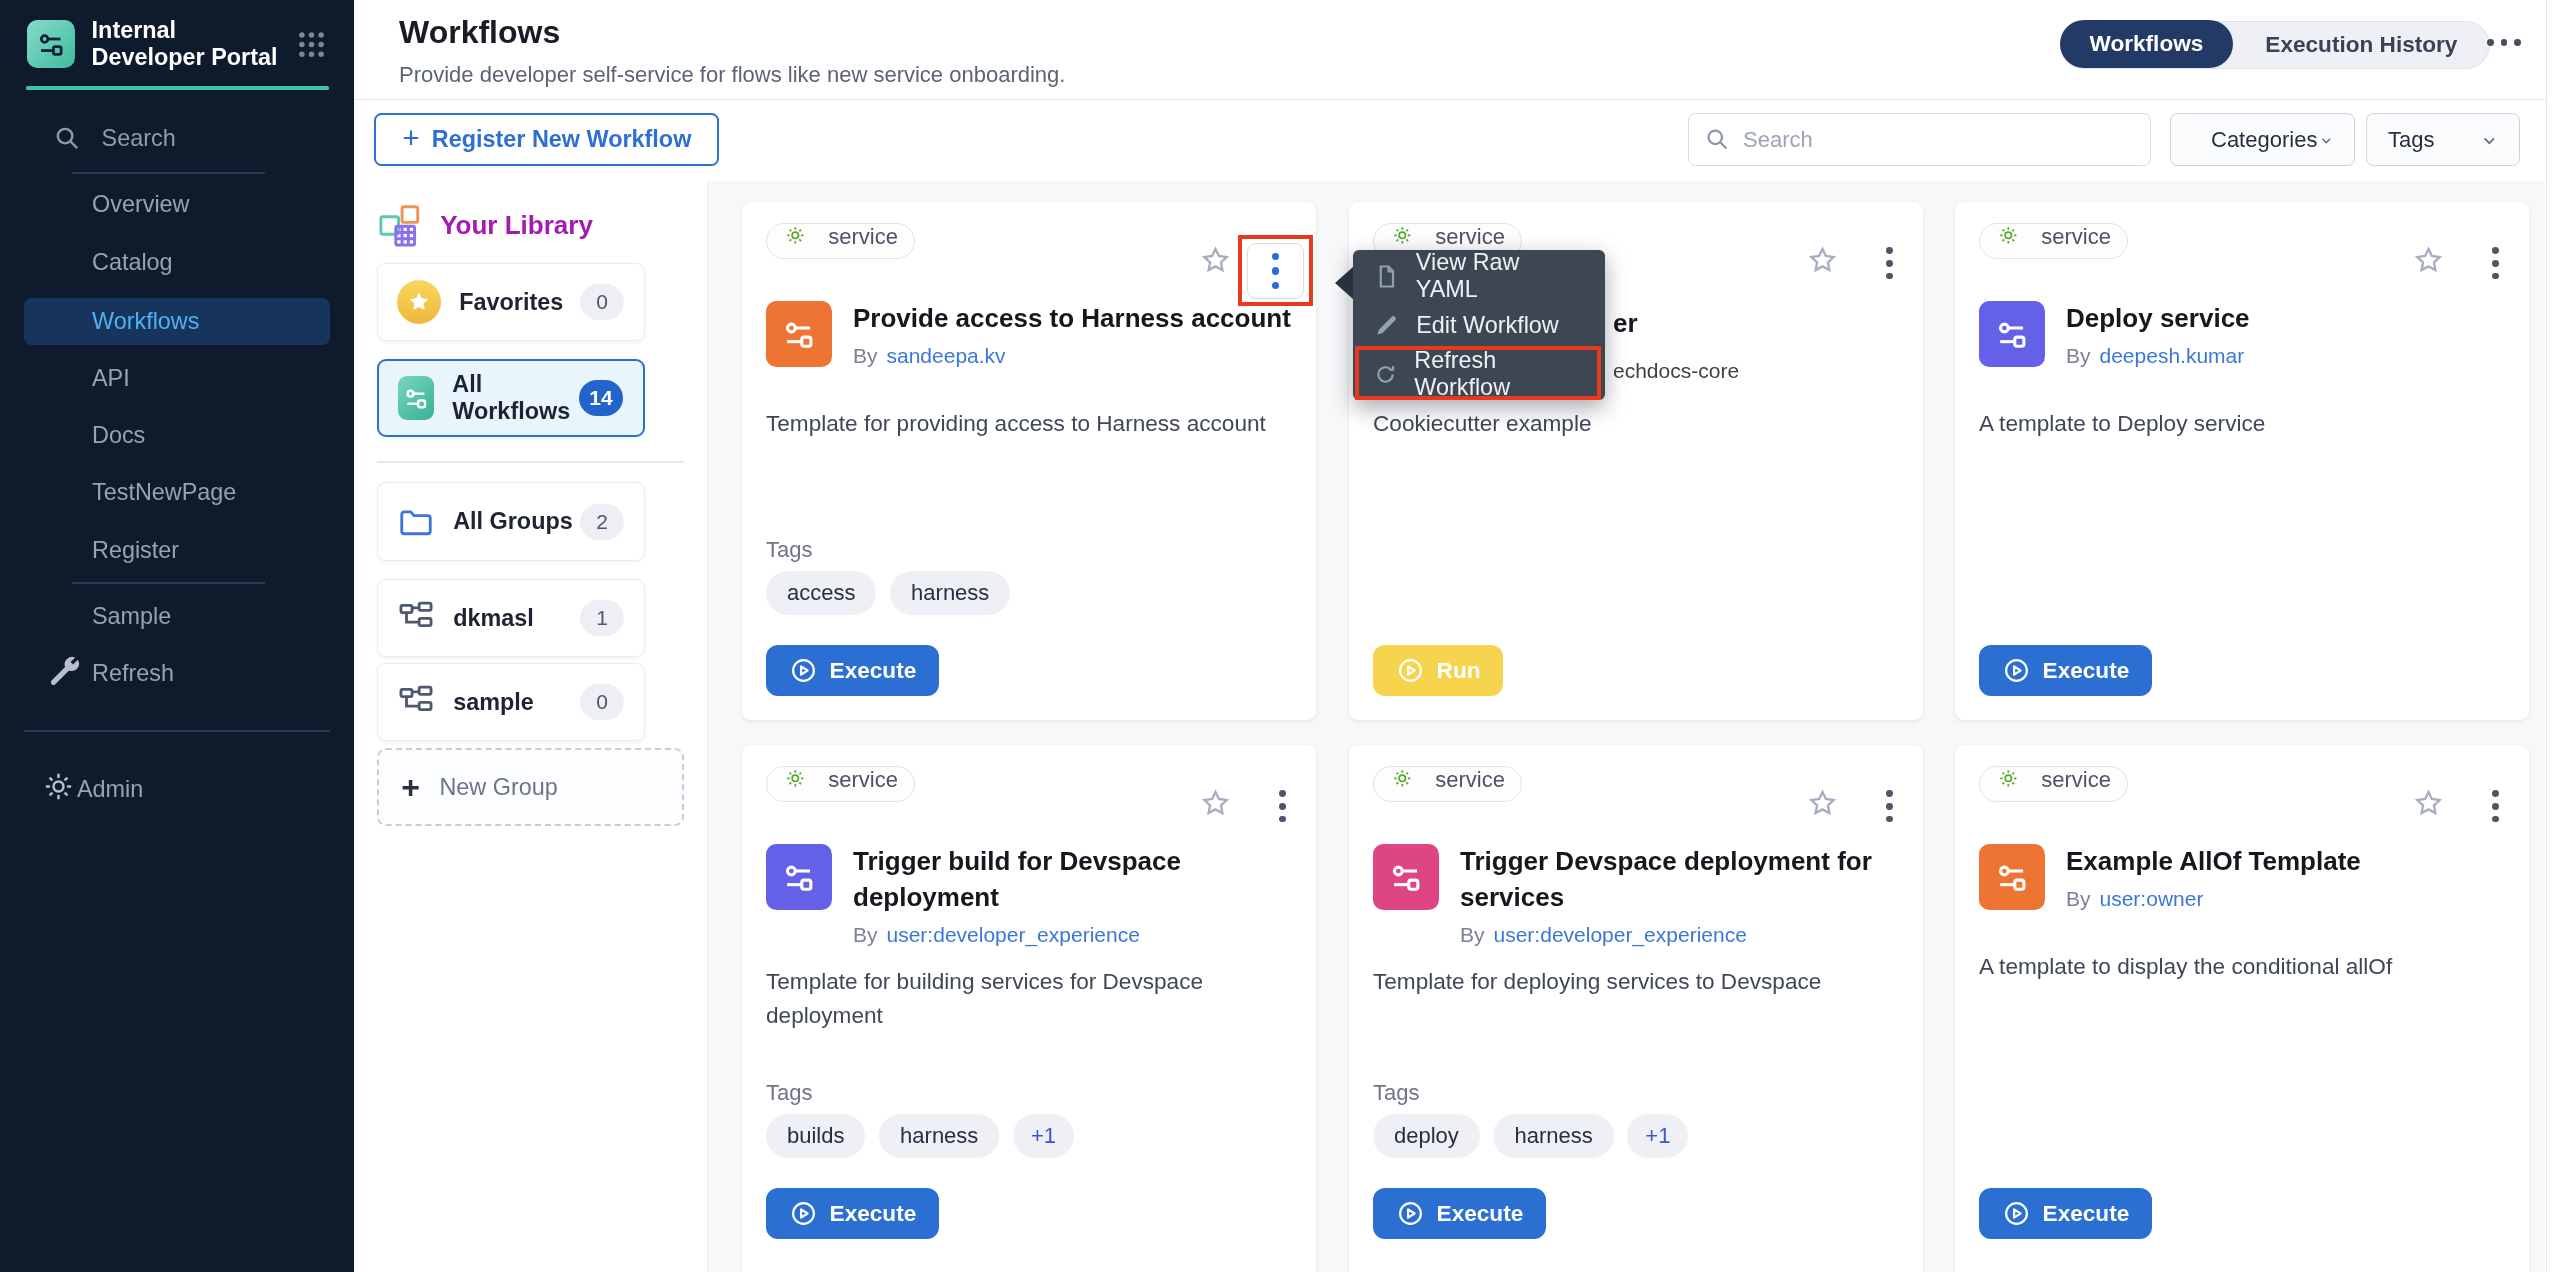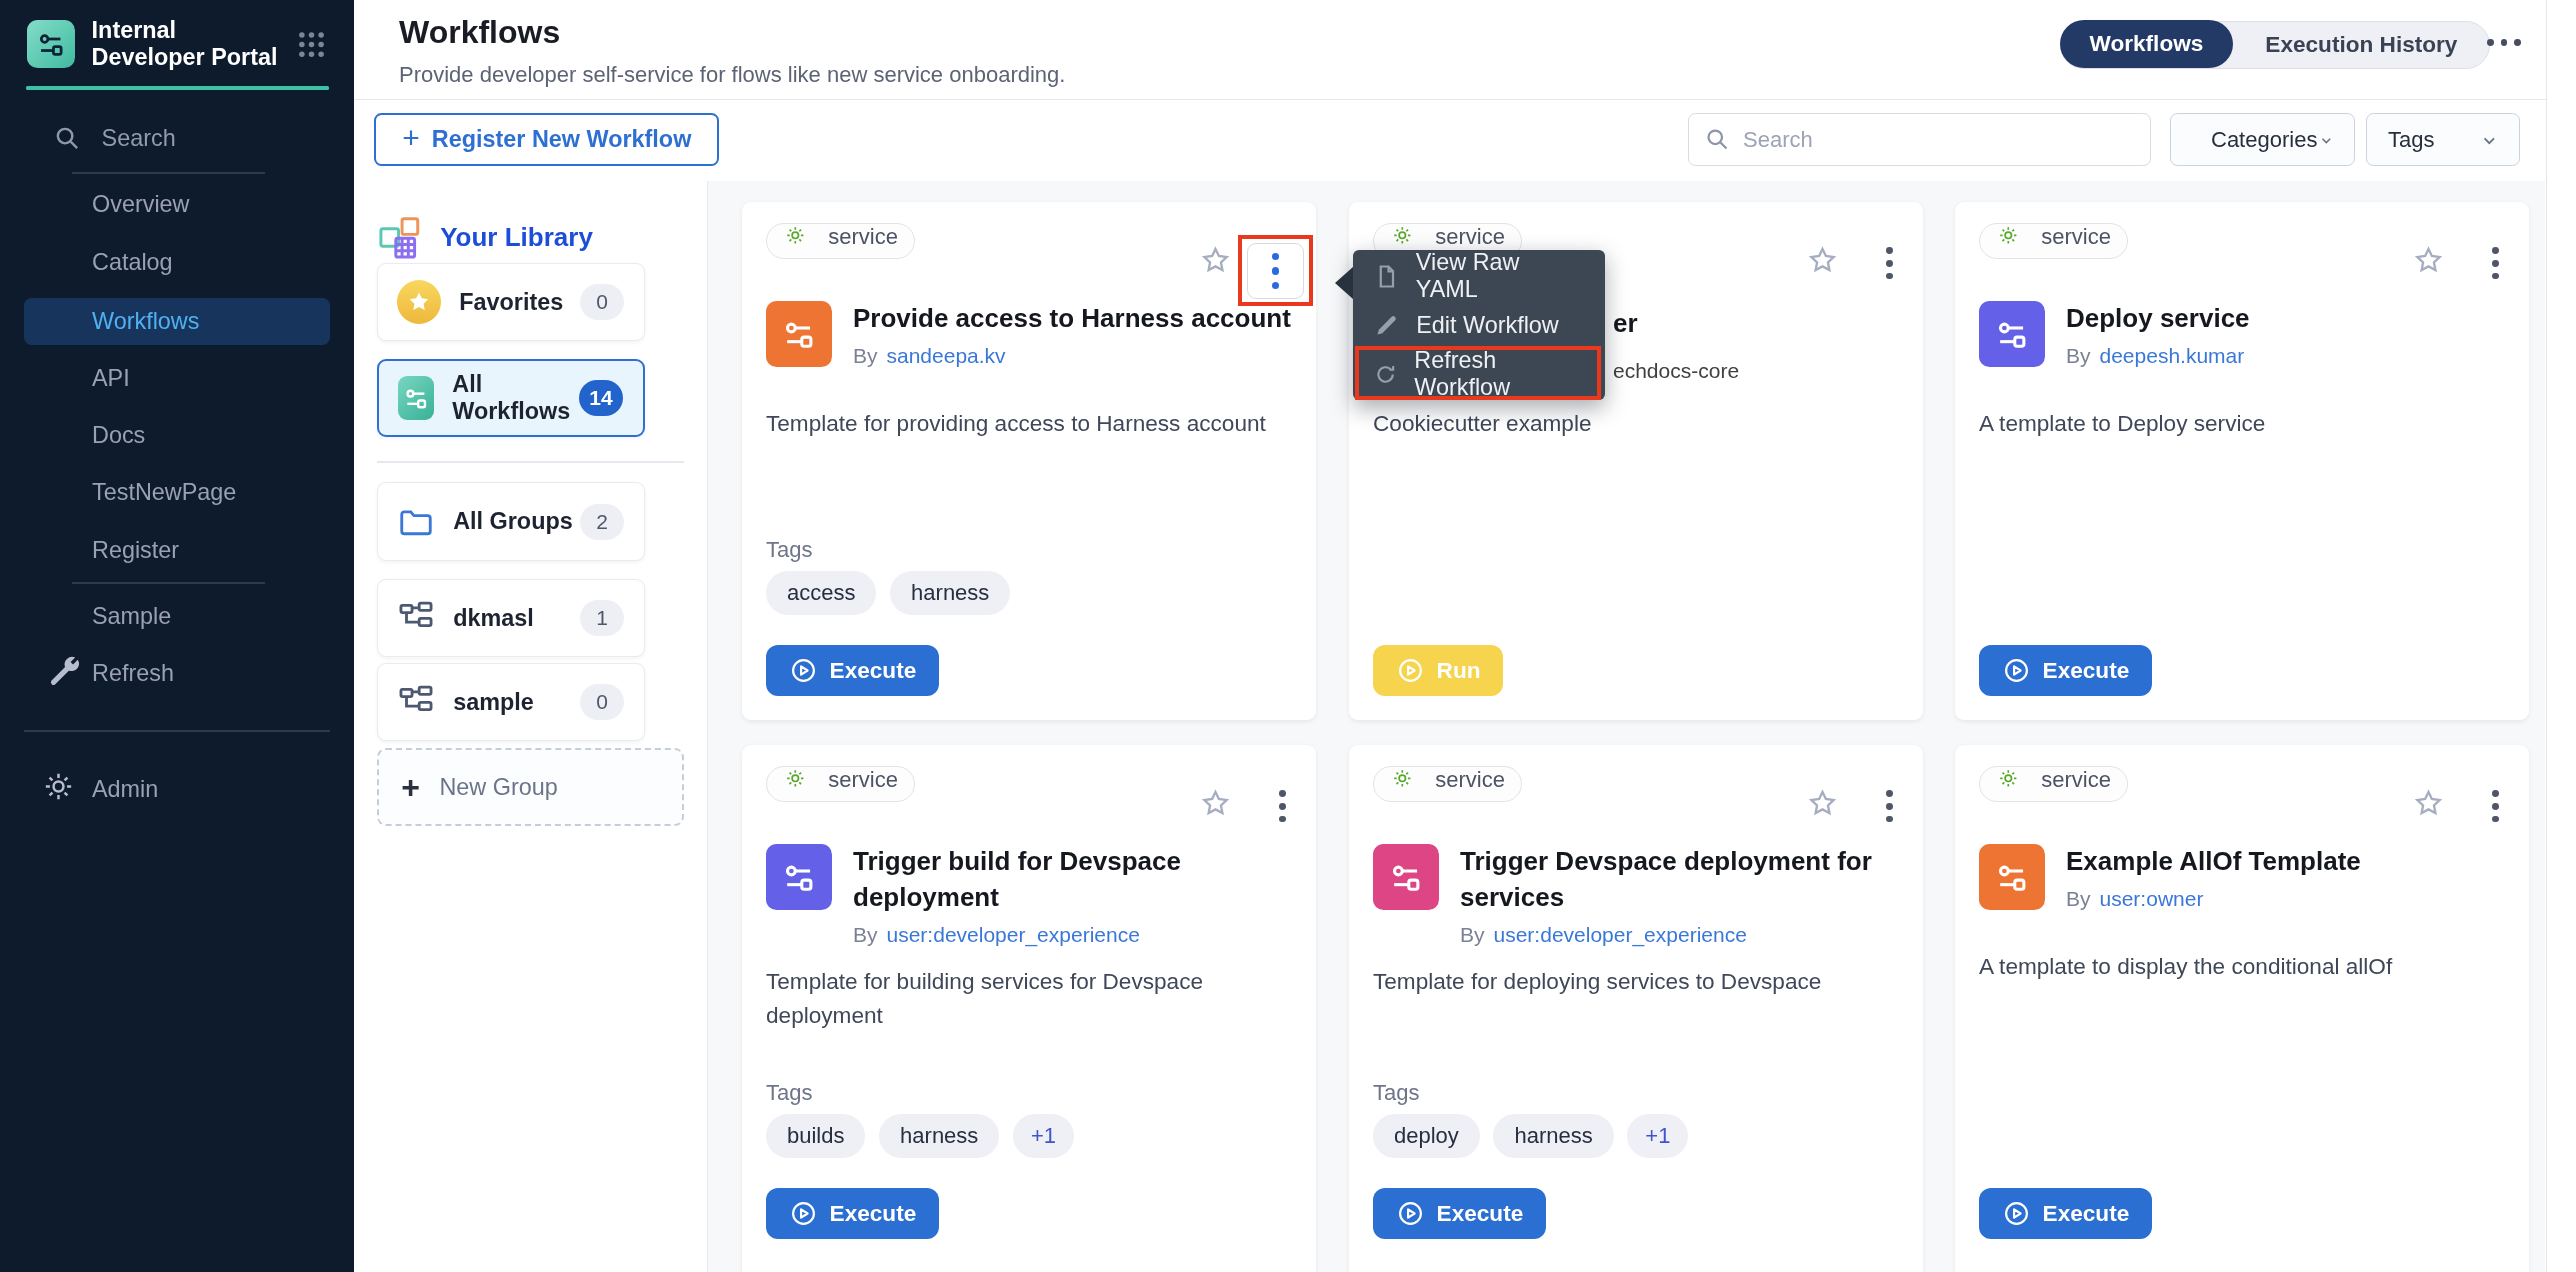--- a/index.html
+++ b/index.html
@@ -48,22 +48,22 @@
   .search-box input { border:0; outline:0; flex:1; font-size:22px; color:#272e3e; font-family:inherit; }
   .search-box input::placeholder { color:#9ba3b5; }
   .dd { position:absolute; top:11.3px; height:53px; background:#fbfcfe; border:1.5px solid #ccd1dc; border-radius:7.5px;
     display:flex; align-items:center; justify-content:space-between; padding:0 18px 0 21px;
     font-size:22px; color:#272e3e; cursor:pointer; }
   .dd-cat { left:1816px; width:185px;padding-left:40px; }
   .dd-tags { left:2012px; width:154px; }
 
   
   .library { position:absolute; left:354px; top:181px; width:354px; height:1091px; background:#fff; border-right:1.5px solid #e7e9ef; }
-  .lib-head { position:absolute; left:22.6px; top:33px; display:flex; align-items:center; gap:16.6px;
-    font-size:26px; font-weight:600; color:#1d4ed8; }
+  .lib-head { position:absolute; left:22.6px; top:21px; display:flex; align-items:center; gap:16.6px;
+    font-size:26px; font-weight:600; color:#a21caf; }
   .lib-item { position:absolute; left:22.6px; width:268px; background:#fff; border:1.5px solid #e9ebf1; border-radius:9px;
     box-shadow:0 1.5px 3.8px rgba(25,31,44,.05); display:flex; align-items:center; padding:0 19.6px; cursor:pointer; }
   .lib-item .lbl { margin-left:18px; font-size:23.4px; font-weight:600; color:#1d2330; }
   .cnt { margin-left:auto; min-width:44px; height:36px; padding:0 10.6px; border-radius:18px; background:#edeff5;
     color:#4f5769; font-size:21px; display:flex; align-items:center; justify-content:center; }
   .lib-sel { background:#e9f5fd; border:2.3px solid #2d6fd2; }
   .lib-sel .cnt { background:#2263cc; color:#fff; font-weight:700; }
   .lib-div { position:absolute; left:22.6px; top:280px; width:307px; height:1.5px; background:#e5e8ee; }
   .fav-ic { width:44px; height:44px; border-radius:50%; background:linear-gradient(180deg,#f8d75f,#eeb83b);
     display:flex; align-items:center; justify-content:center; }
@@ -182,21 +182,21 @@
     </div>
     <div class="side-item" style="top:660px"><span>Refresh</span></div>
     <div class="side-div" style="left:24px;top:730px;width:306px;"></div>
 
     <div class="side-ic" style="left:42px;top:770px;">
       <svg width="33" height="33" viewBox="0 0 24 24" fill="none" stroke="#b6bdcd" stroke-width="1.8">
         <circle cx="12" cy="12" r="3.6"></circle>
         <path d="M12 2.8v3M12 18.2v3M2.8 12h3M18.2 12h3M5.5 5.5l2.1 2.1M16.4 16.4l2.1 2.1M18.5 5.5l-2.1 2.1M7.6 16.4l-2.1 2.1"></path>
       </svg>
     </div>
-    <div class="side-item" style="left:92px;top:776px"><span>Admin</span></div>
+    <div class="side-item" style="left:77px;top:776px"><span>Admin</span></div>
   </aside>
 
   <header class="topbar">
     <div class="page-title">Workflows</div>
     <div class="page-subtitle">Provide developer self-service for flows like new service onboarding.</div>
     <div class="seg">
       <div class="seg-on">Workflows</div>
       <div class="seg-off">Execution History</div>
     </div>
     <div class="hdots">

